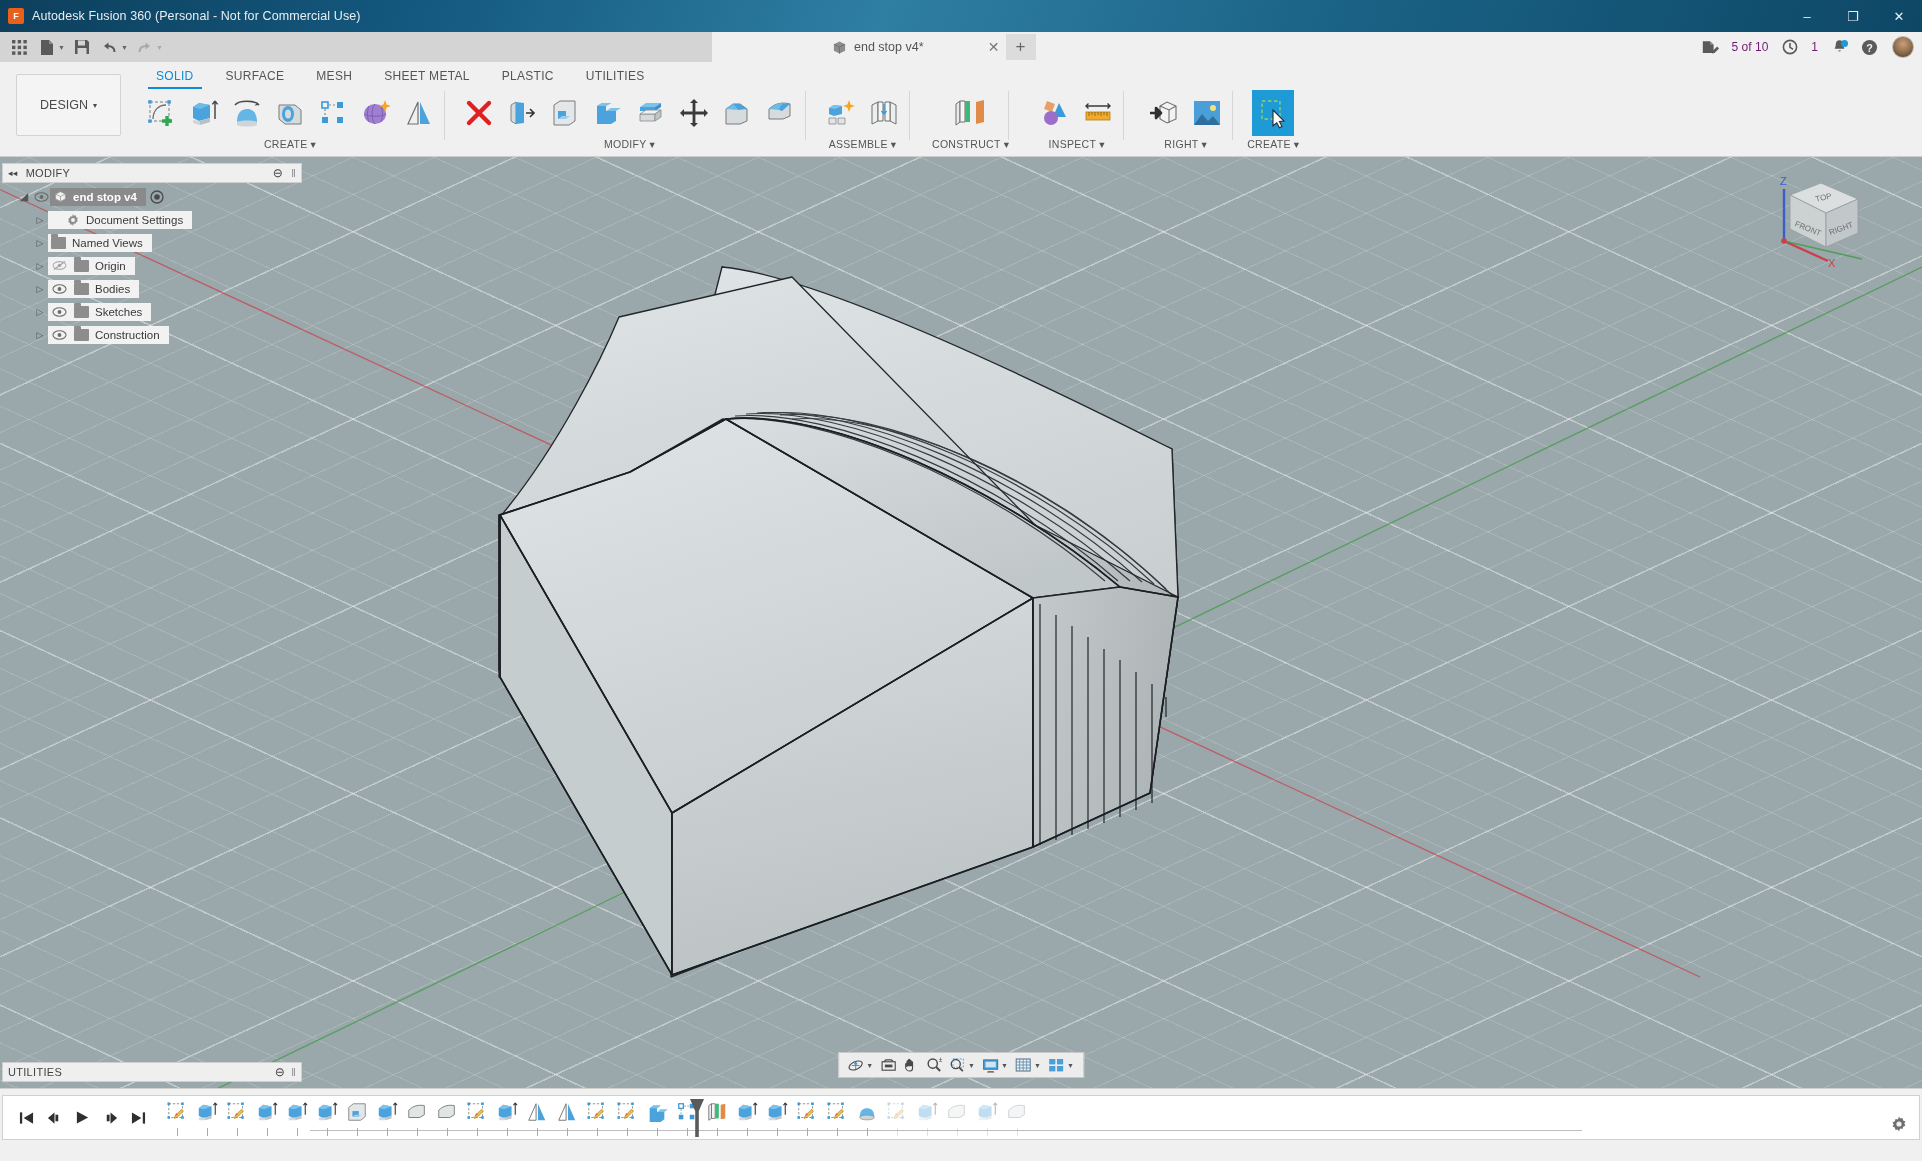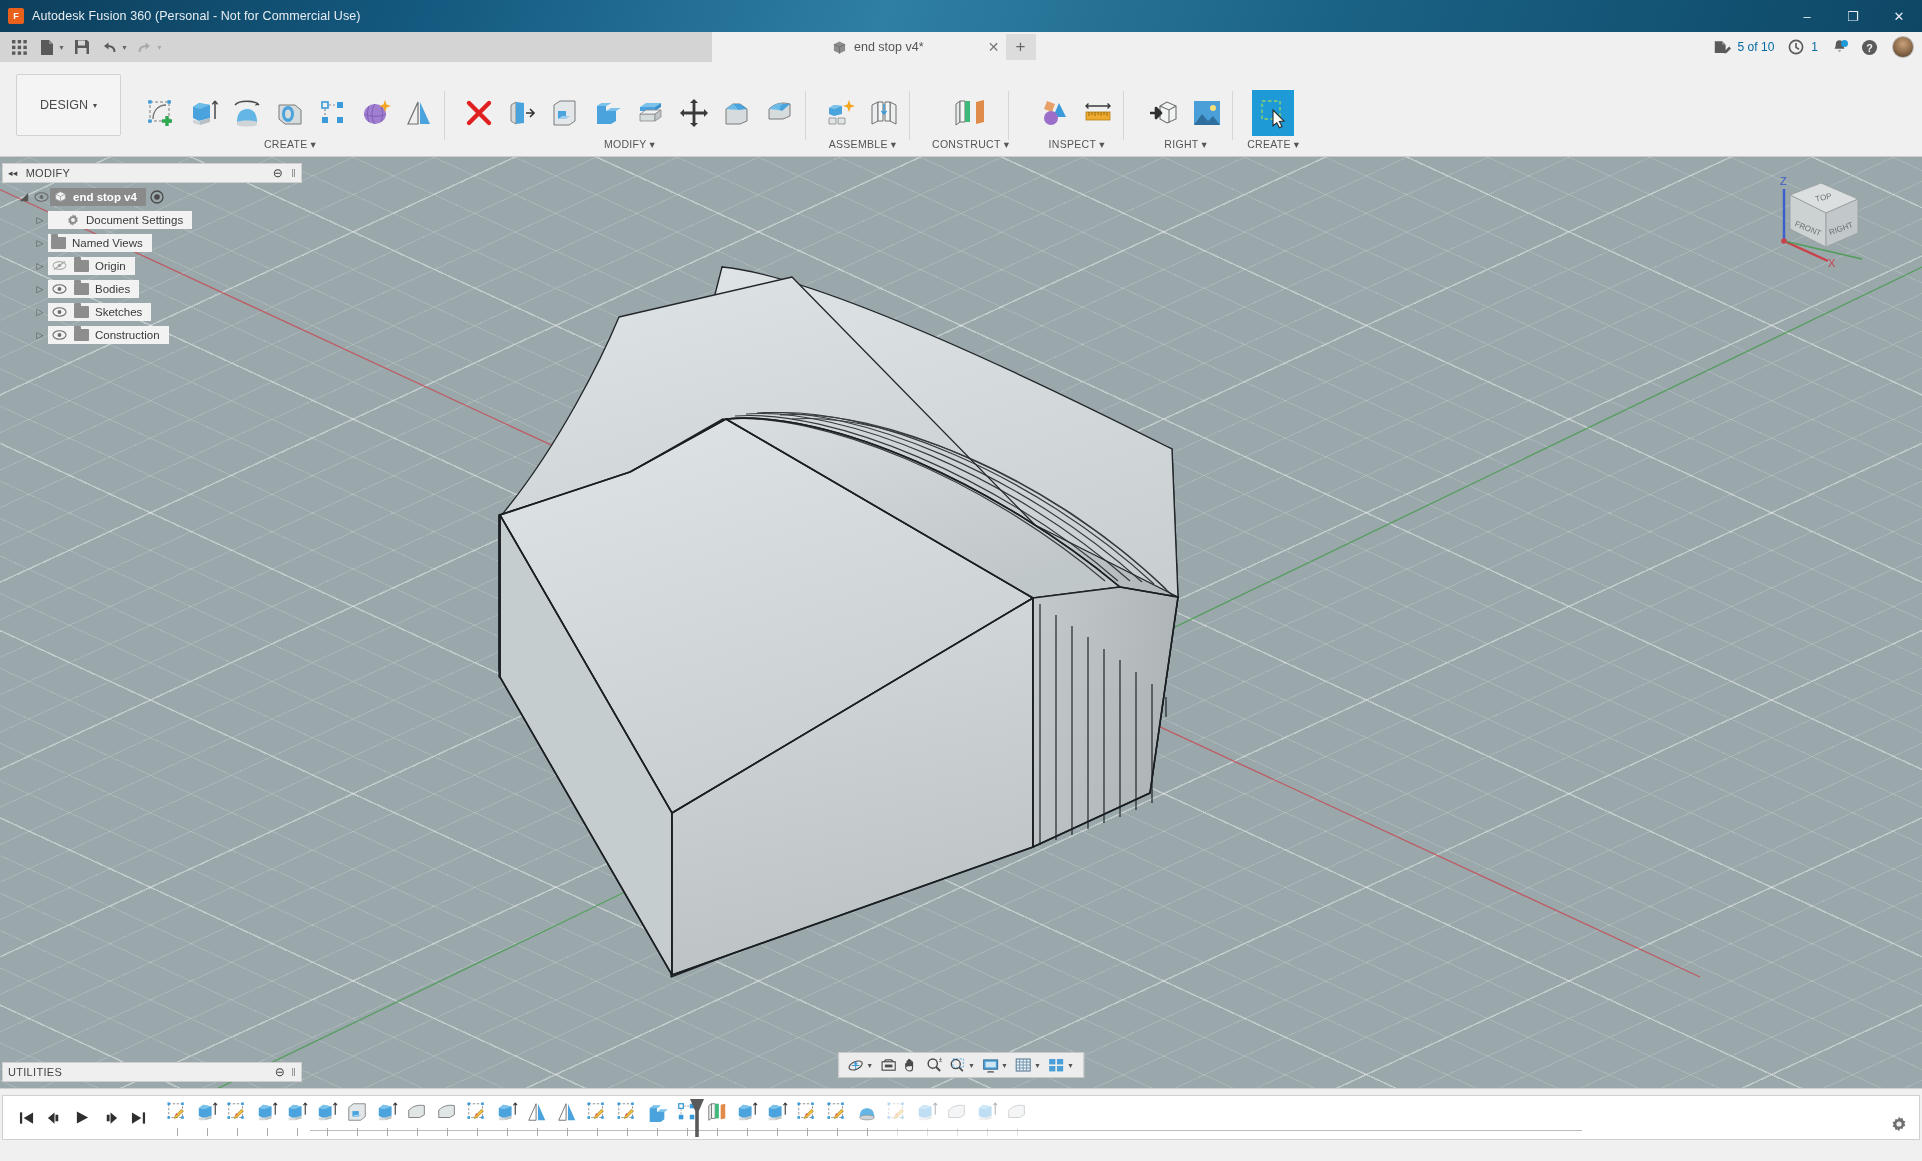--- a/index.html
+++ b/index.html
@@ -35,21 +35,21 @@
   #doctabs{ position:absolute; left:712px; top:32px; right:0; height:30px;
     background:#f0f0f0; display:flex; align-items:center; }
   #doc-tab{ height:30px; display:flex; align-items:center; gap:7px;
     padding:0 14px 0 12px; font-size:12.5px; color:#555; margin-left:108px;text-align:center;}
   #tab-close{ margin-left:46px; color:#777; font-size:14px; width:20px;
     text-align:center; cursor:default; }
   #tab-plus{ width:30px;height:26px;background:#dcdcdc;display:flex;
     align-items:center;justify-content:center;color:#666;font-size:17px; margin-left:2px;}
   #status-right{ position:absolute; right:8px; top:0; height:30px;
     display:flex;align-items:center;gap:14px; }
-  .stat{ display:flex;align-items:center;gap:7px;font-size:12px;color:#0369a1; }
+  .stat{ display:flex;align-items:center;gap:13px;font-size:12px;color:#701a75; }
   #avatar{ width:22px;height:22px;border-radius:50%;
     background:radial-gradient(circle at 50% 35%, #c9a07a 0%, #8b6a4a 55%, #4a3724 100%);
     border:1px solid #b9b9b9; }
   #bell-dot{ width:7px;height:7px;border-radius:50%;background:#1e9ad6;
     position:absolute; margin-left:9px; margin-top:-8px; }
 
   
   #ribbon{ position:absolute; left:0; top:62px; width:1922px; height:95px;
     background:#f0f0f0; border-bottom:1px solid #cdcdcd; }
   #design-btn{ position:absolute; left:16px; top:12px; width:105px; height:62px;
@@ -247,20 +247,28 @@
   </div>
 </div>
 
 <div id="ribbon">
 
   <div id="design-btn">
     <span>DESIGN</span>
     <span style="font-size:8px">▾</span>
   </div>
 
+  <div id="tabs">
+    <div class="rtab active">SOLID</div>
+    <div class="rtab">SURFACE</div>
+    <div class="rtab">MESH</div>
+    <div class="rtab">SHEET METAL</div>
+    <div class="rtab">PLASTIC</div>
+    <div class="rtab">UTILITIES</div>
+  </div>
 
   <div id="groups">
 
     <div class="grp">
       <div class="row">
         <div class="tbtn">
           <svg width="32" height="32" viewBox="0 0 32 32">
             <rect x="5" y="5" width="19" height="19" fill="none" stroke="#7d7d7d" stroke-width="1" stroke-dasharray="3 2"></rect>
             <path d="M8 22c0-9 6-14 13-14" fill="none" stroke="#6f6f6f" stroke-width="1.3"></path>
             <g fill="#3b9ad9">

